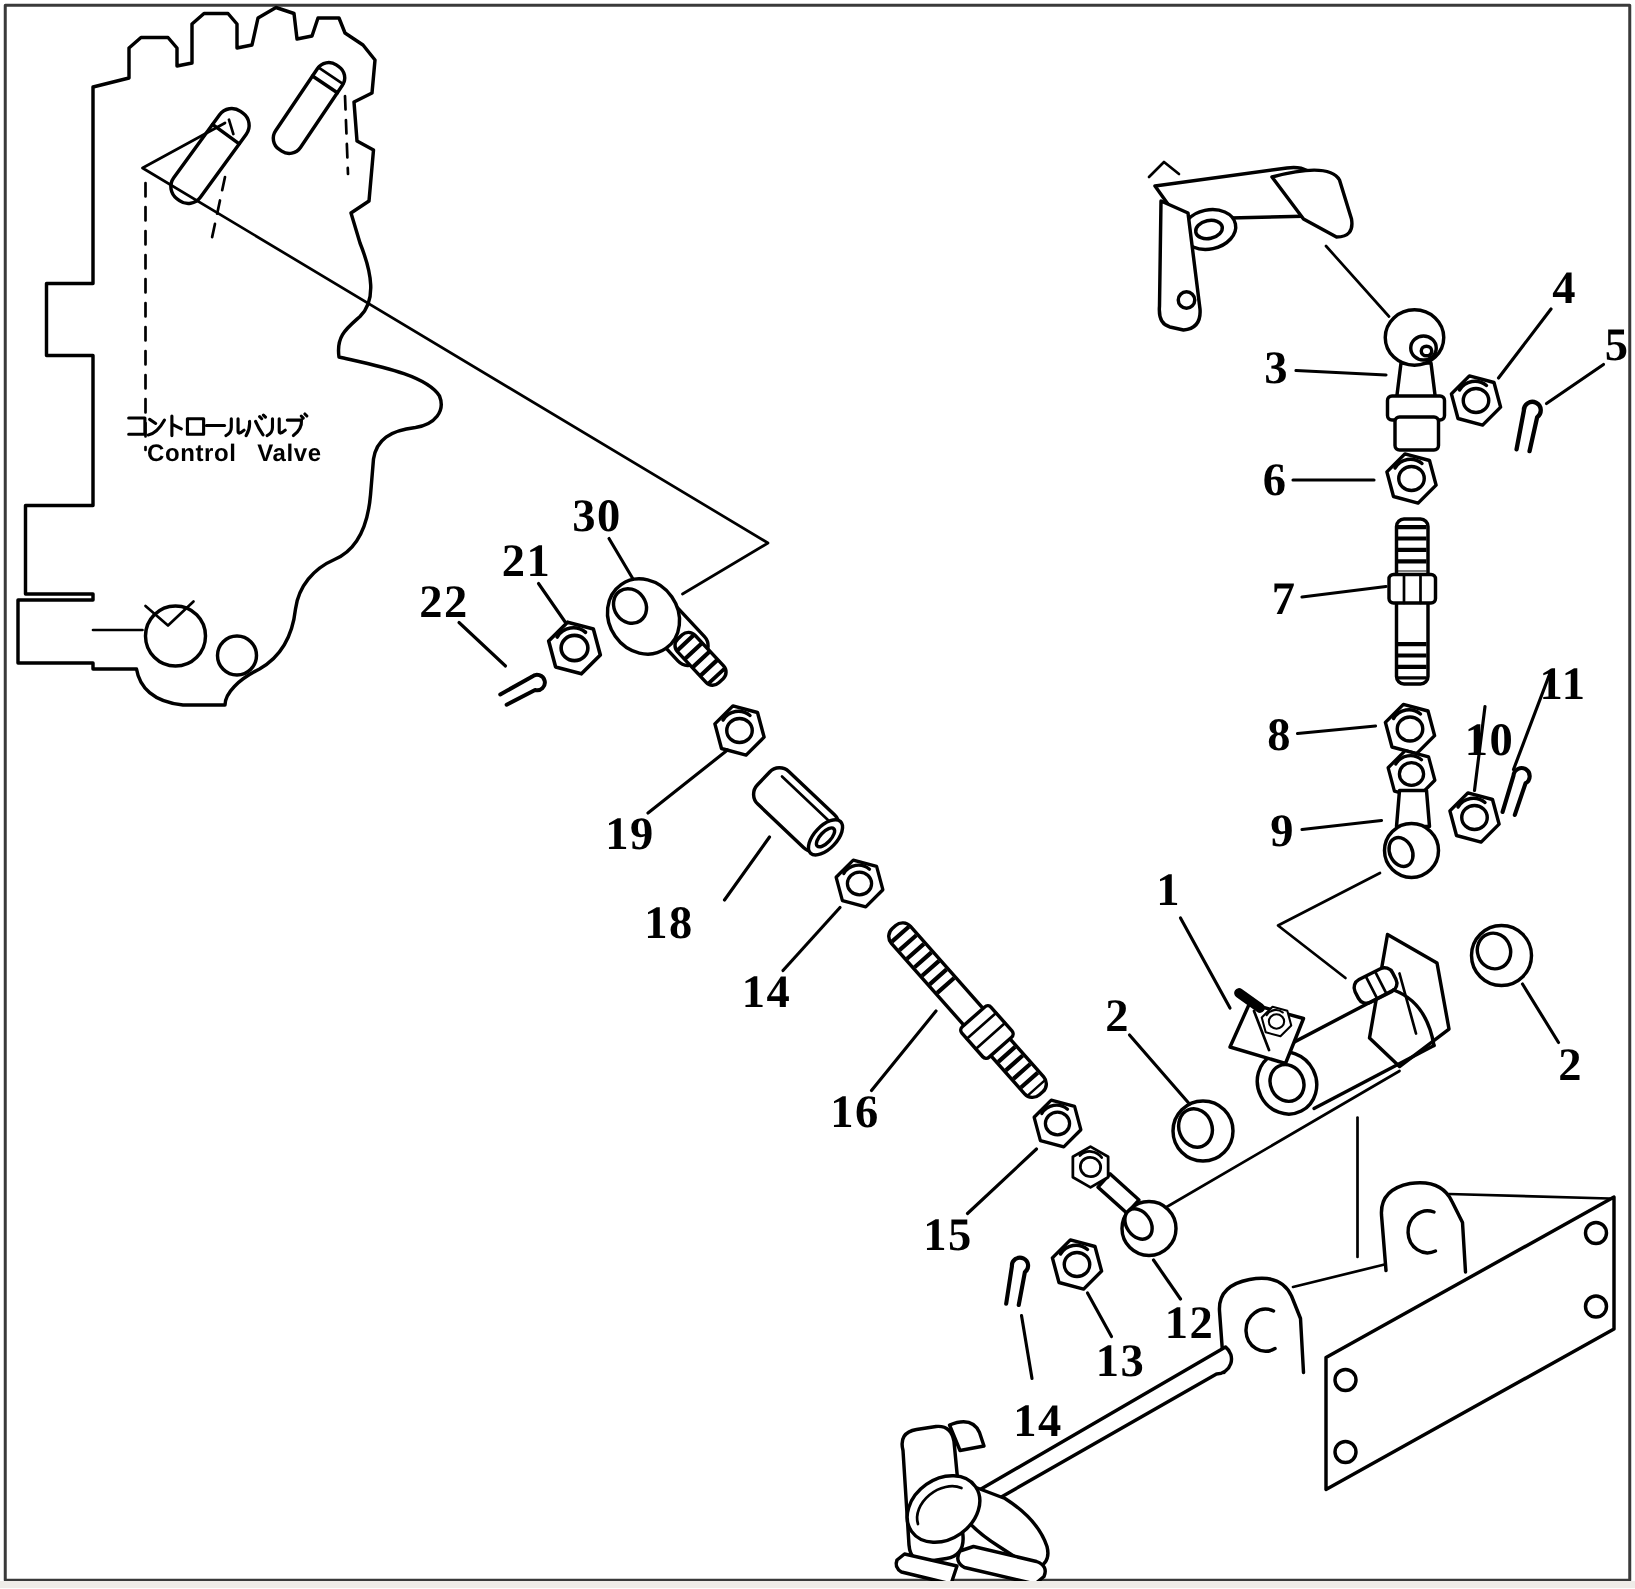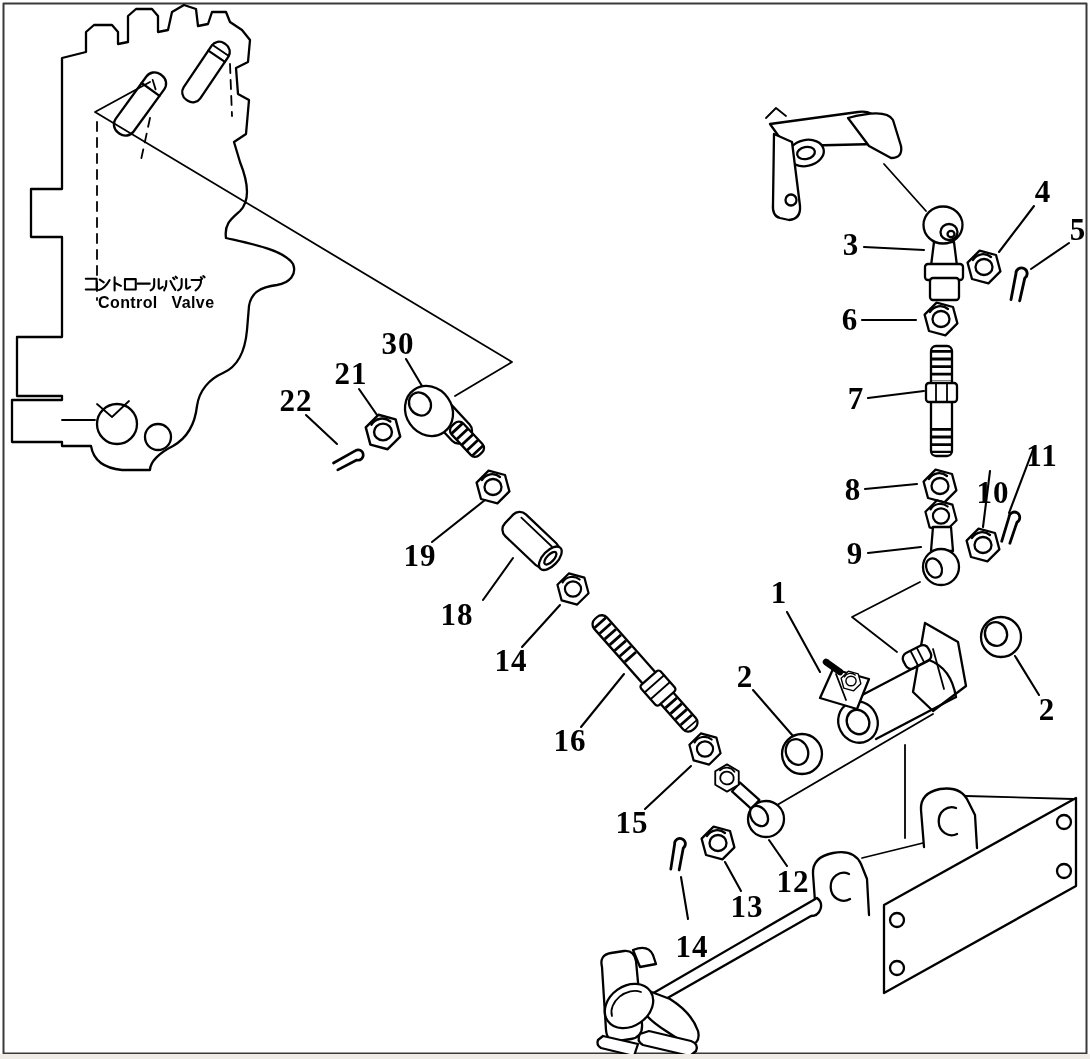--- a/index.html
+++ b/index.html
@@ -293,21 +293,21 @@
       <div class="callout" style="left: 853px; top: 490px;">8</div>
       <div class="callout" style="left: 855px; top: 554px;">9</div>
       <div class="callout" style="left: 993px; top: 456px; margin-top: 37px;">10</div>
       <div class="callout" style="left: 1042px; top: 432px; margin-top: 24px;">11</div>
       <div class="callout" style="left: 793px; top: 882px;">12</div>
       <div class="callout" style="left: 747px; top: 907px;">13</div>
       <div class="callout" style="left: 692px; top: 935px; margin-top: 12px;">14</div>
       <div class="callout" style="left: 632px; top: 823px;">15</div>
       <div class="callout" style="left: 570px; top: 741px;">16</div>
       <div class="callout" style="left: 511px; top: 661px;">14</div>
-      <div class="callout" style="left: 457px; top: 615px;">18</div>
+      <div class="callout" style="left: 446px; top: 615px;">18</div>
       <div class="callout" style="left: 420px; top: 556px;">19</div>
       <div class="callout" style="left: 398px; top: 344px;">30</div>
       <div class="callout" style="left: 351px; top: 374px;">21</div>
       <div class="callout" style="left: 296px; top: 401px;">22</div>
     </div>
 
   <div class="valve-label-jp-text">コントロールバルブ</div>
   <div class="valve-label-en">Control Valve</div>
 
   <div class="bottom-strip"></div>

